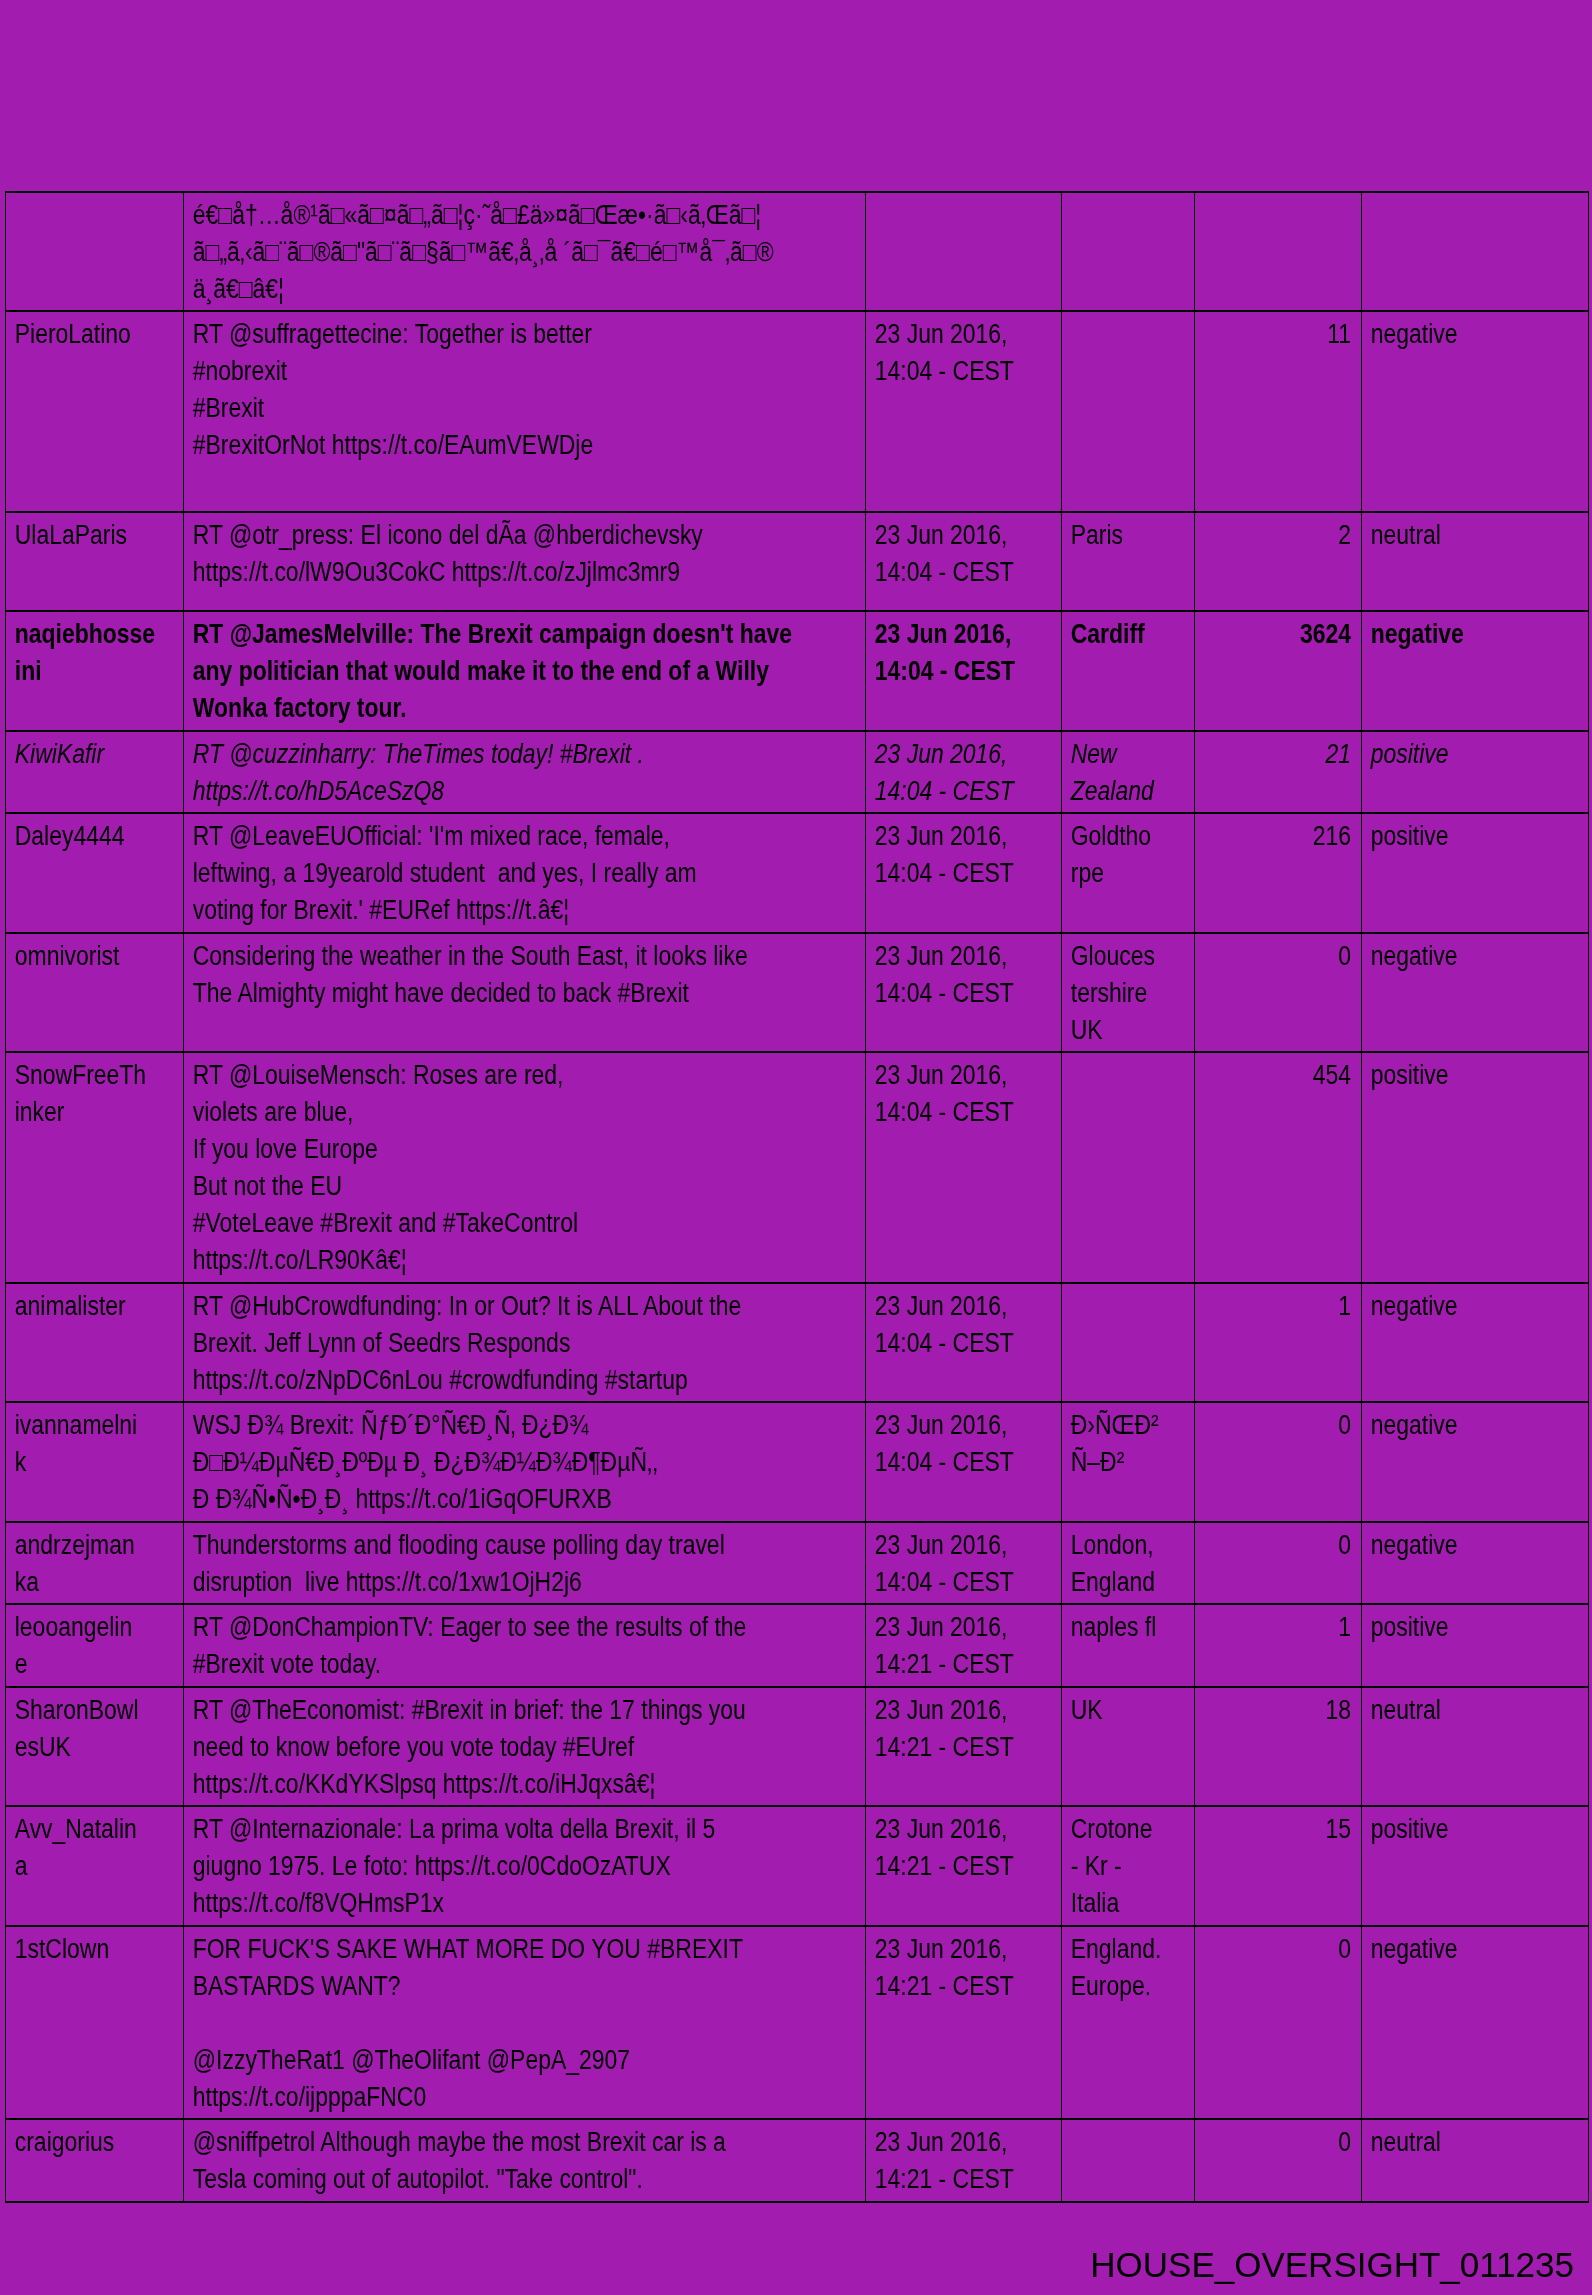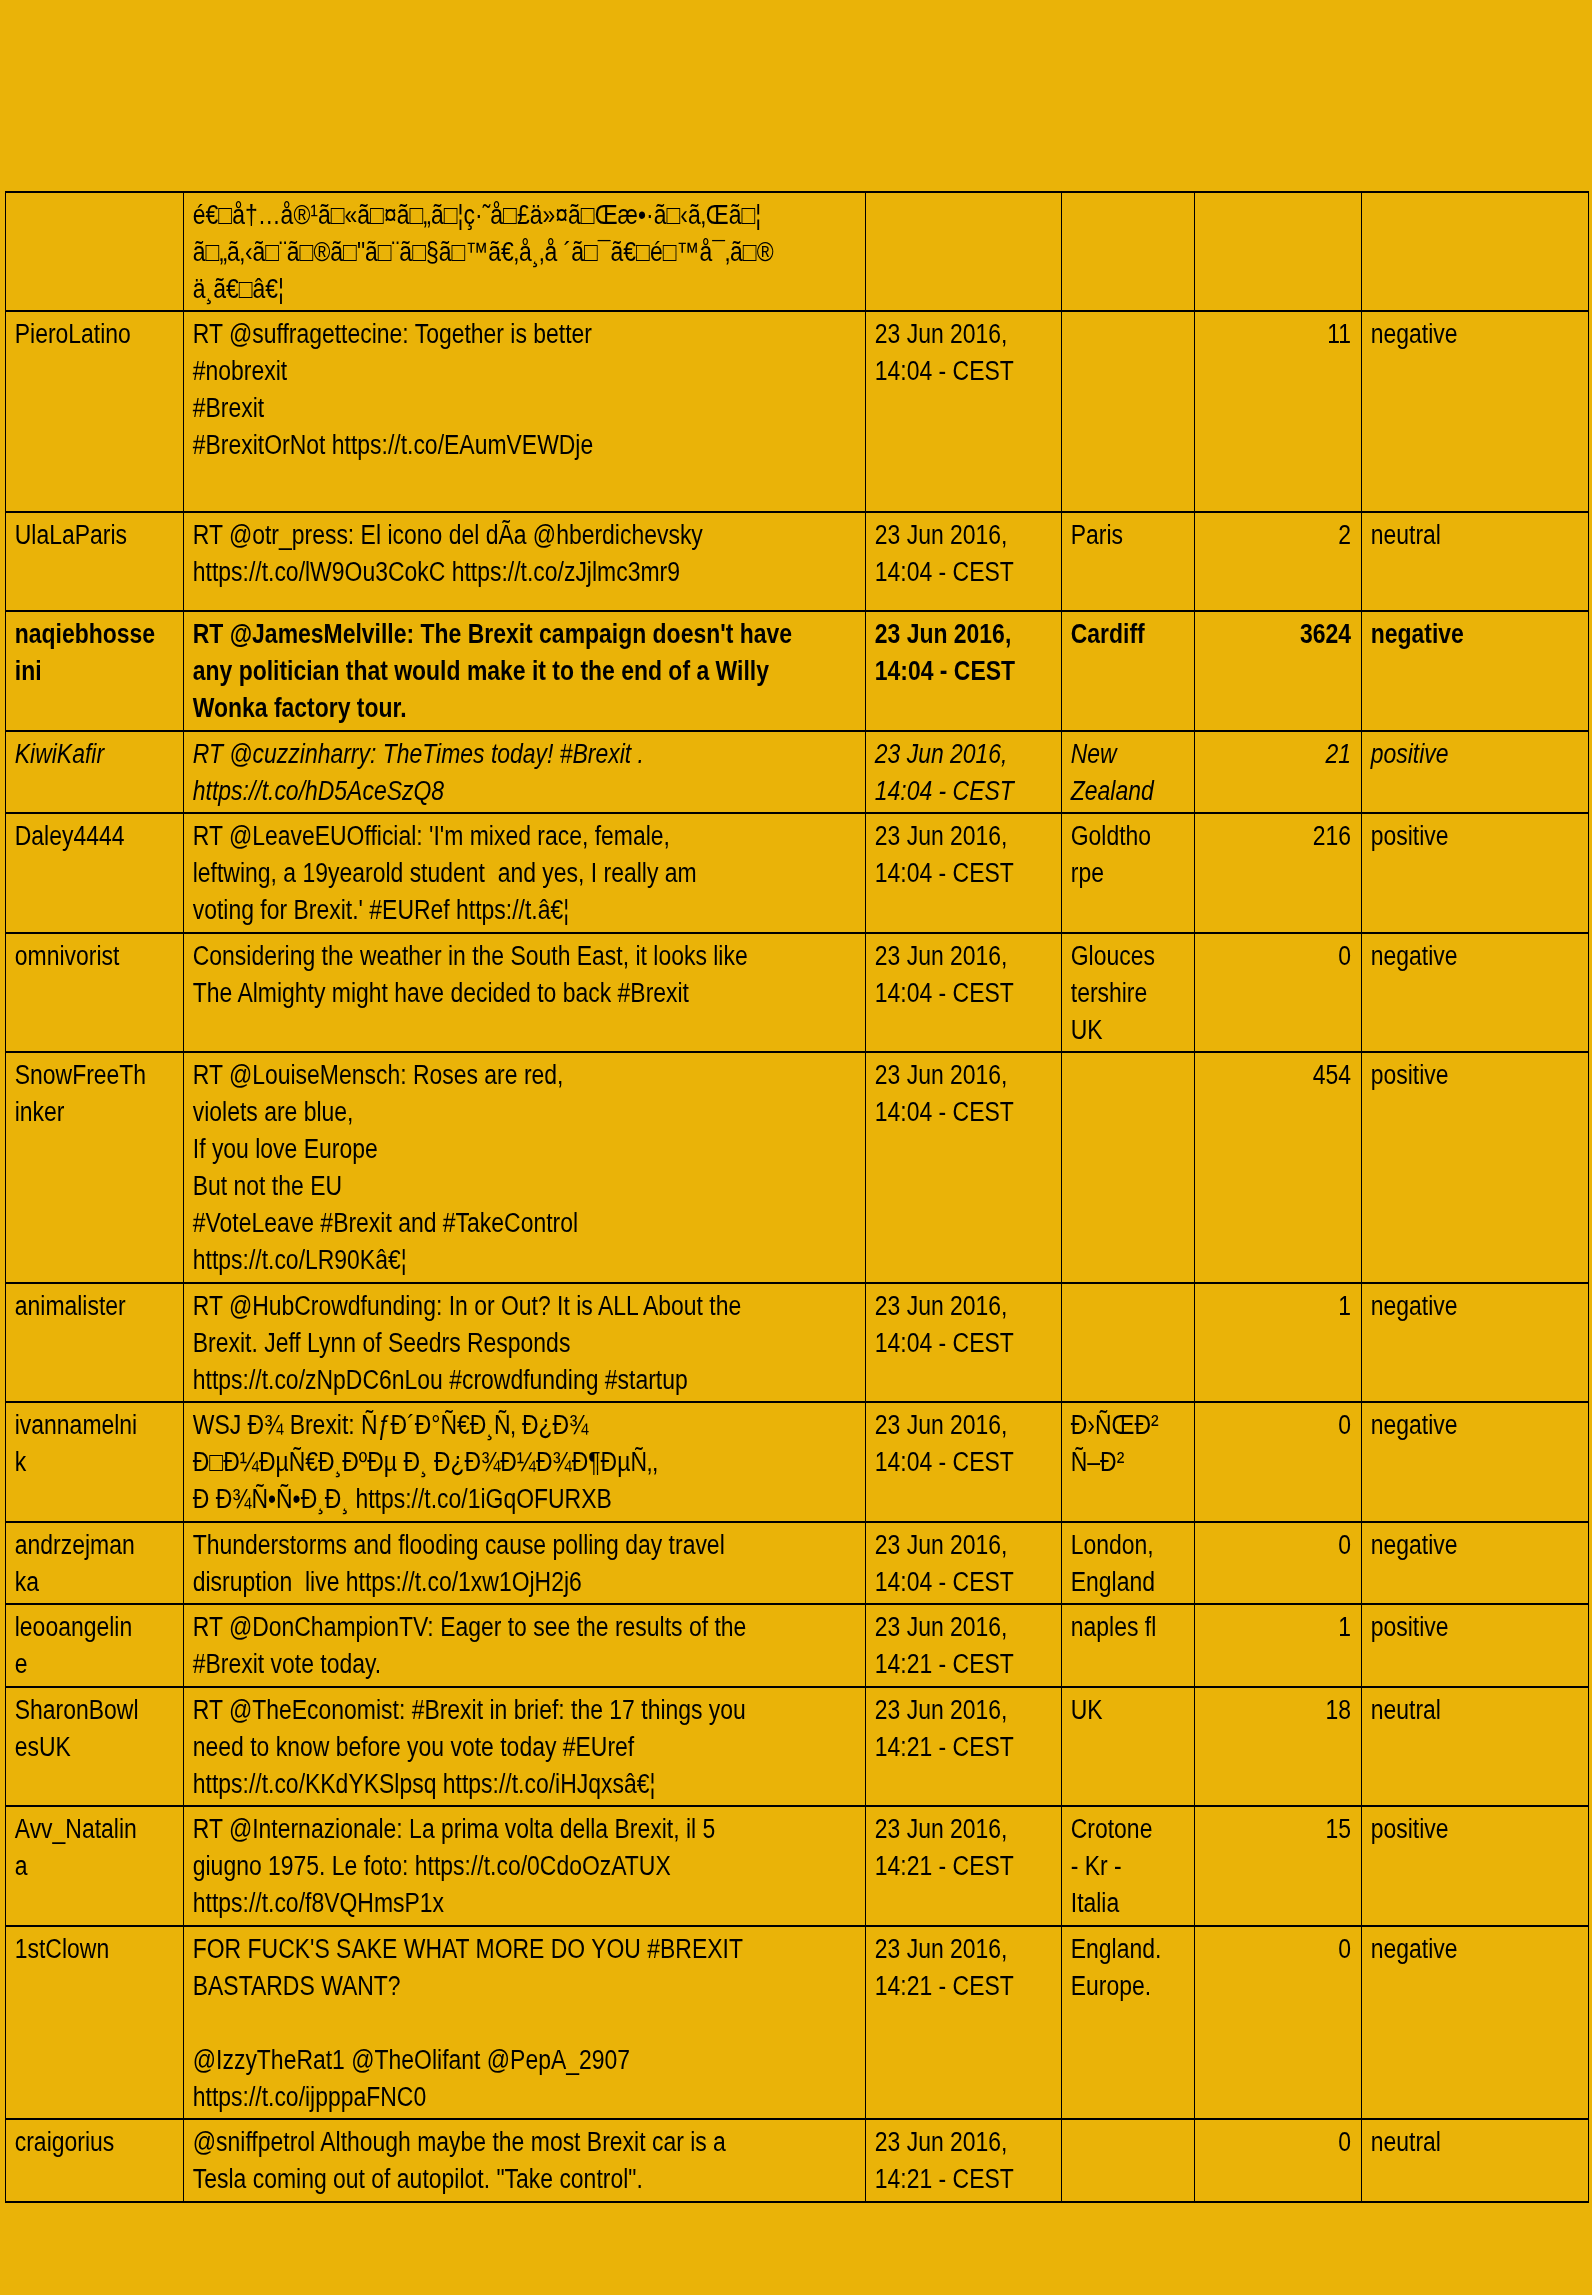--- a/index.html
+++ b/index.html
@@ -1,20 +1,20 @@
 <!DOCTYPE html>
 <html style="font-size:10.3px"><head>
 <meta charset="utf-8">
 <style>
   html, body { margin: 0; padding: 0; background: #888; }
   #page {
     position: relative;
     width: 1592px;
     height: 2295px;
-    background: #eab308;
+    background: #a21caf;
     font-family: "Liberation Sans", sans-serif;
     color: #000;
     overflow: hidden;
   }
   table#tweets-table {
     position: absolute;
     left: 5.1px;
     top: 191px;
     width: 1583px;
     border-collapse: collapse;
@@ -462,15 +462,16 @@
           <td class="col-count">
             <span class="ci">0</span>
           </td>
           <td class="col-sentiment">
             <span class="ci">neutral</span>
           </td>
         </tr>
       </tbody>
   </table>
 
+  <div id="footer-stamp">HOUSE_OVERSIGHT_011235</div>
 
 </div>
 
 
 </body></html>

